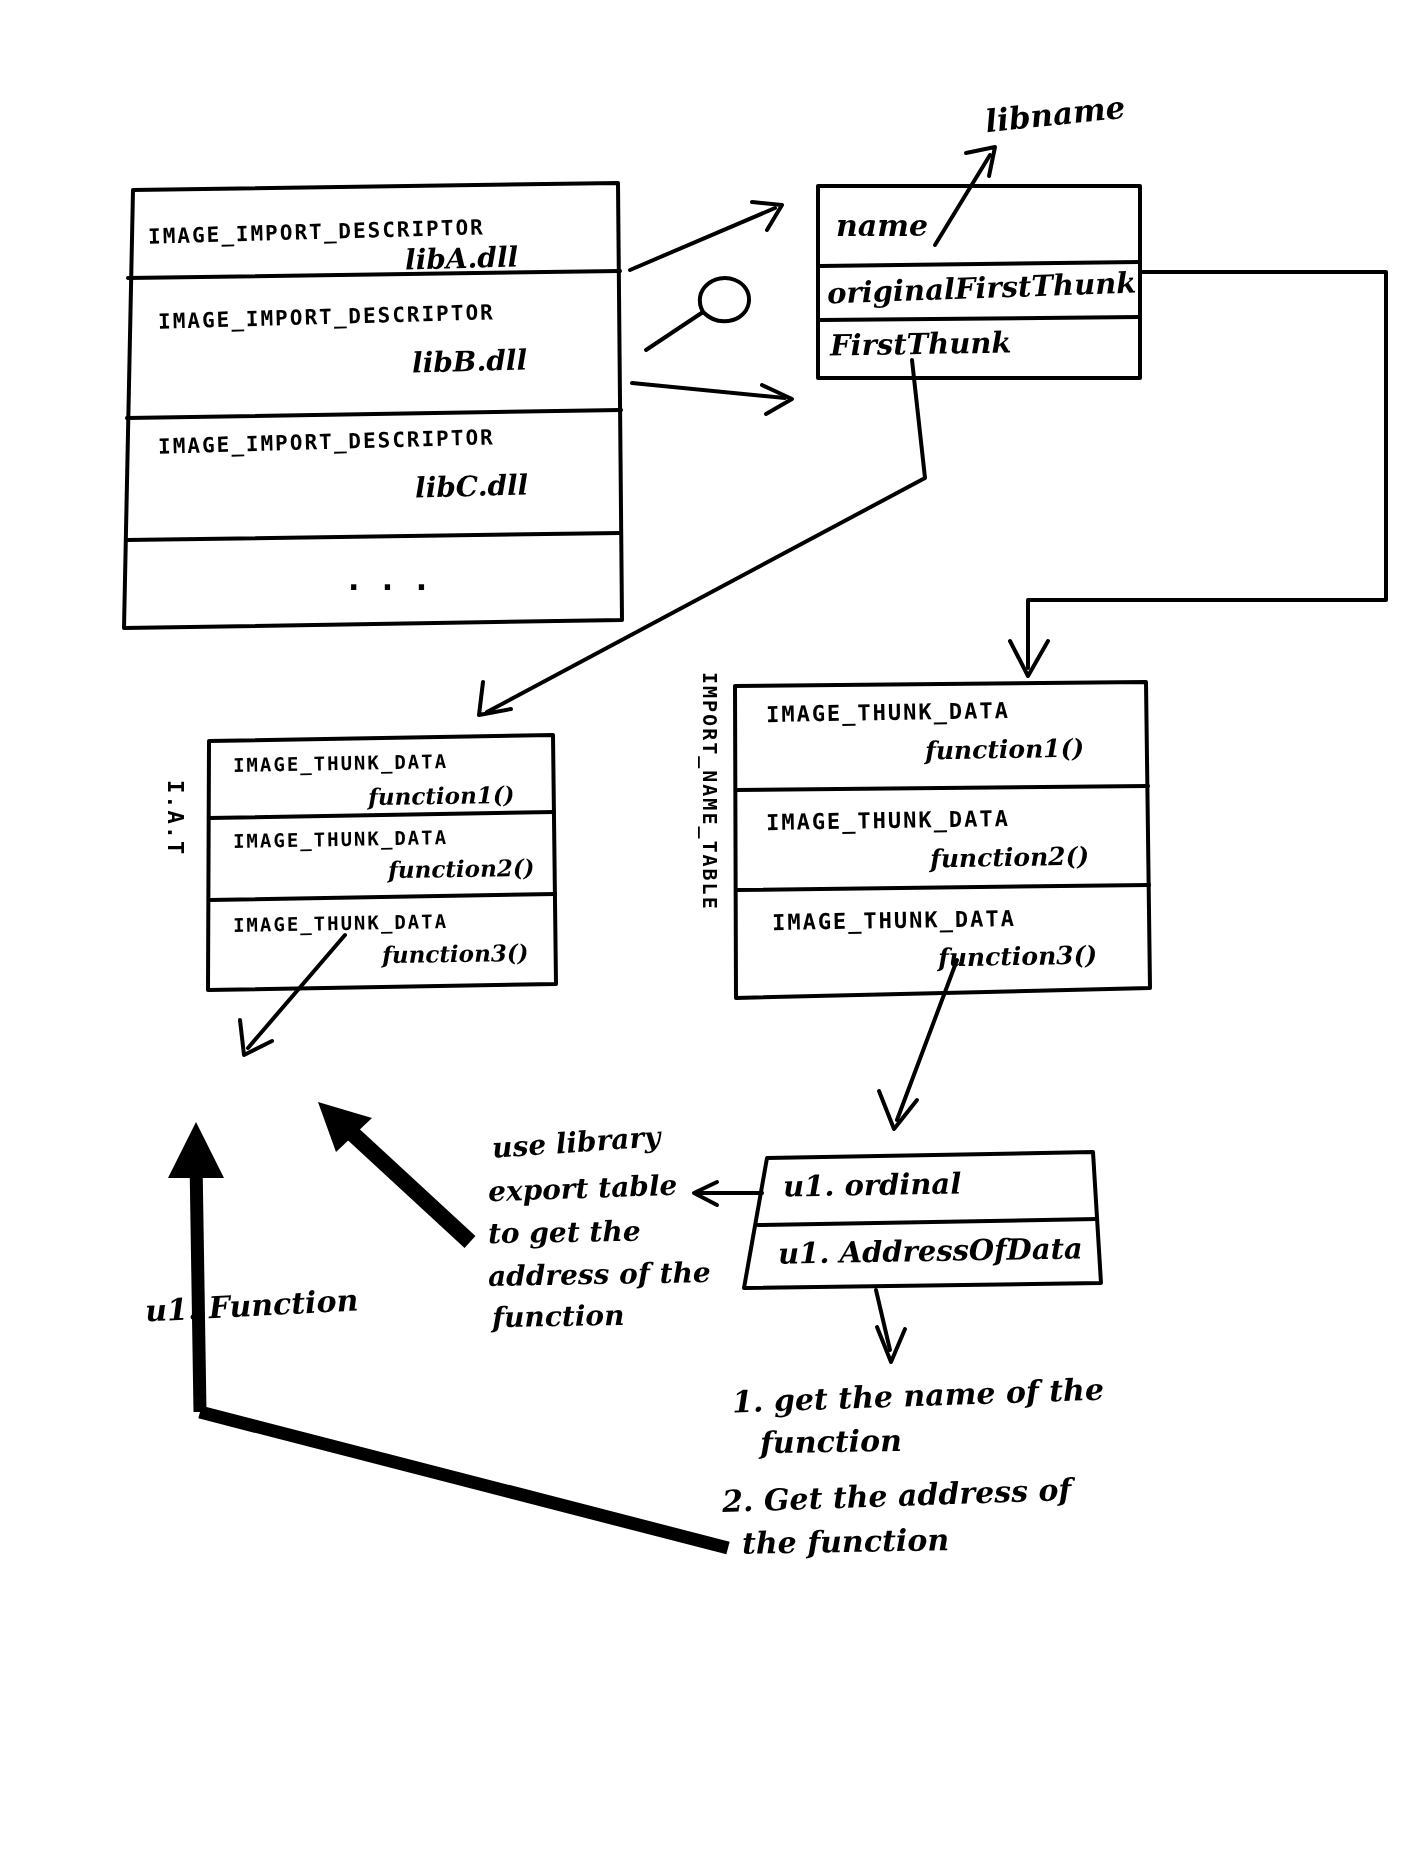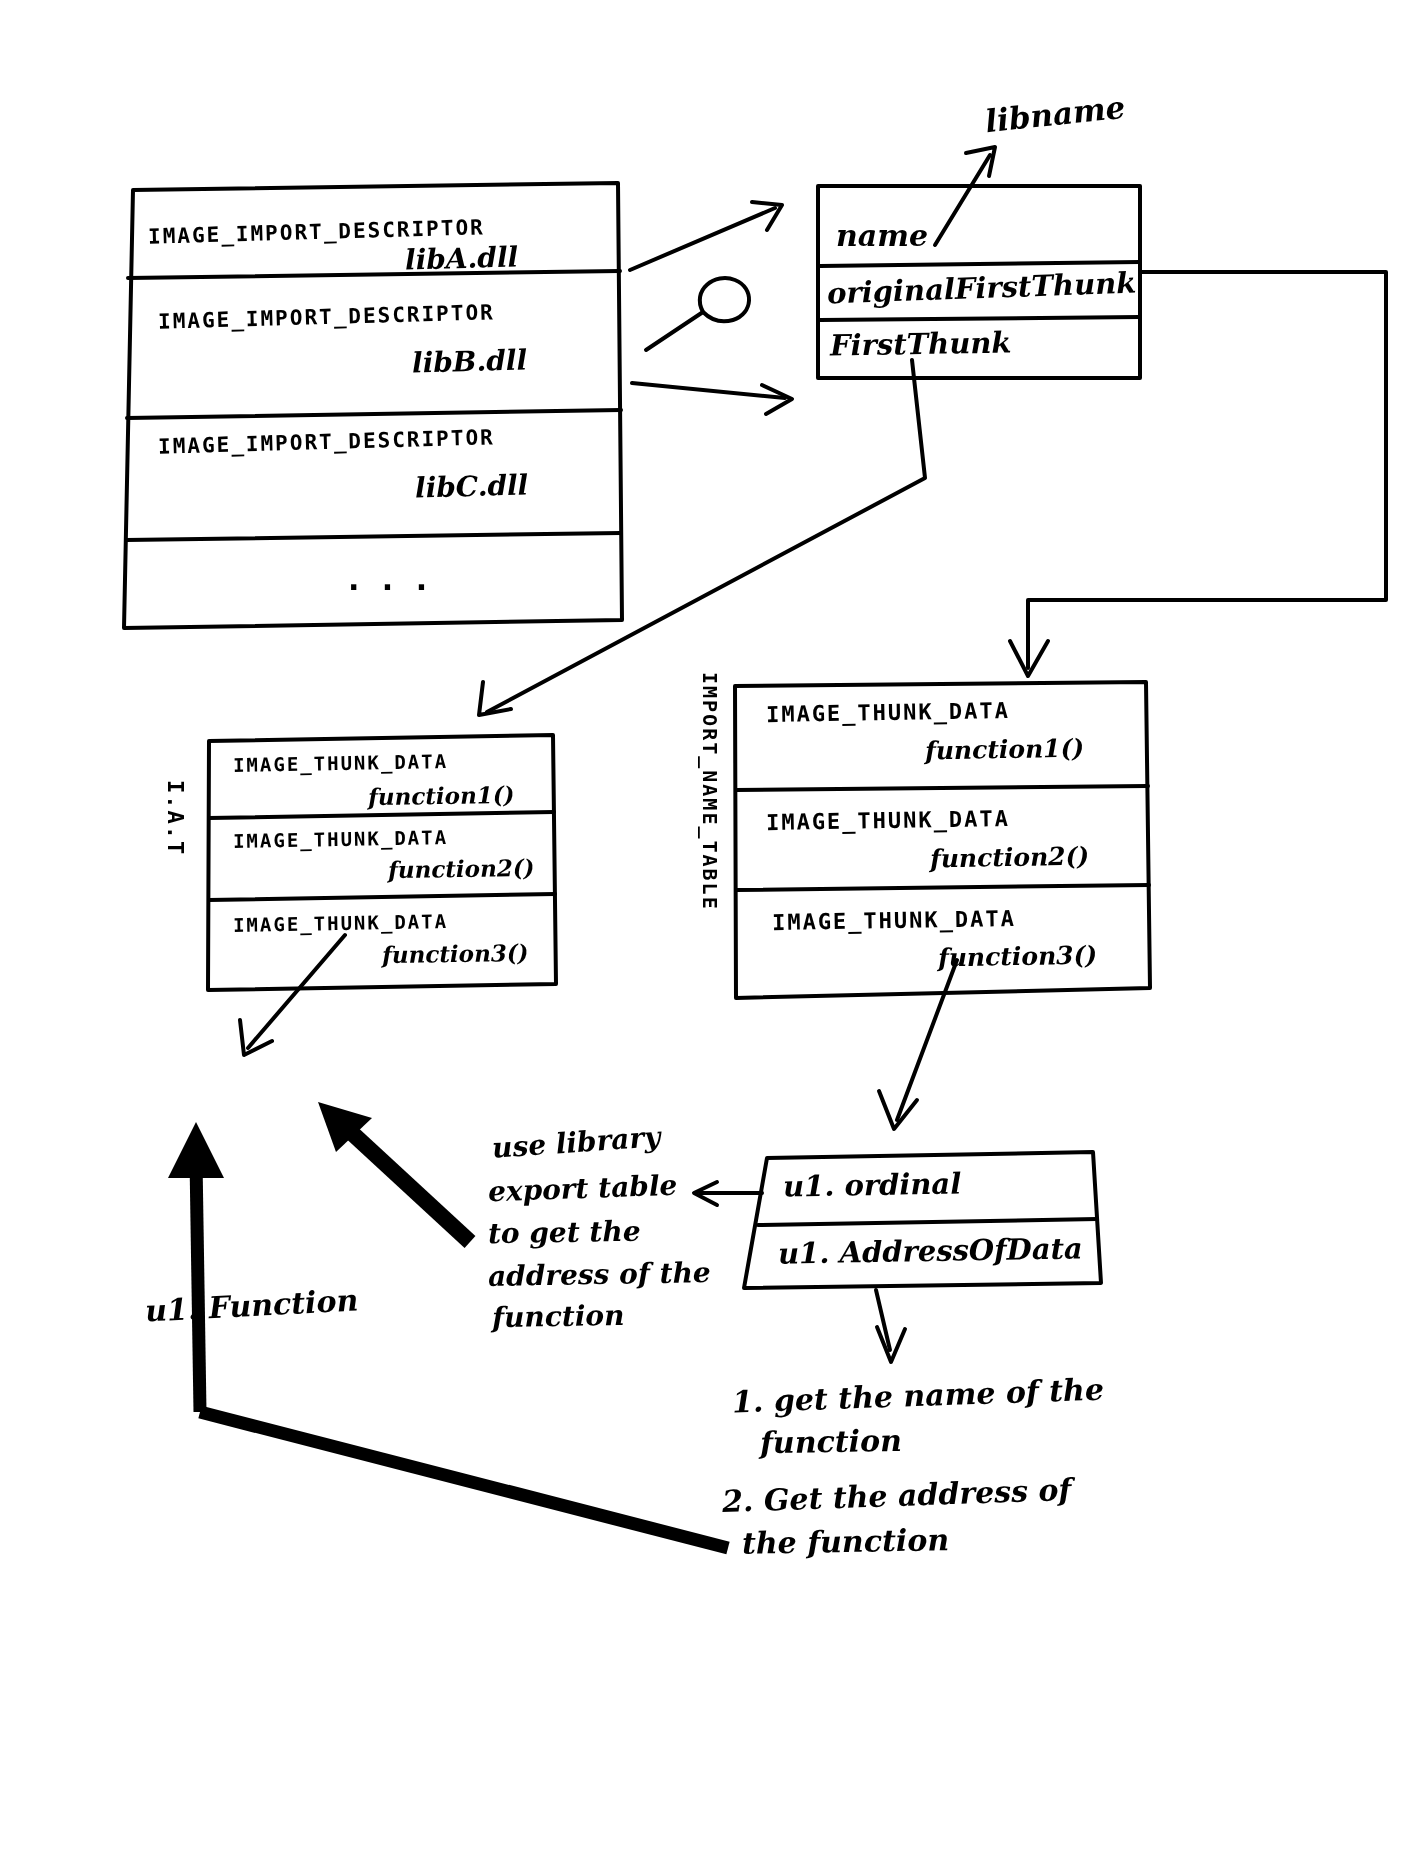--- a/index.html
+++ b/index.html
@@ -124,21 +124,21 @@
   <div class="lbl caps" style="left:158px;top:305px;font-size:21px;transform:rotate(-1.6deg);">IMAGE_IMPORT_DESCRIPTOR</div>
   <div class="lbl cursive" style="left:412px;top:345px;font-size:28px;transform:rotate(-1.5deg);">libB.dll</div>
 
   <div class="lbl caps" style="left:158px;top:430px;font-size:21px;transform:rotate(-1.6deg);">IMAGE_IMPORT_DESCRIPTOR</div>
   <div class="lbl cursive" style="left:415px;top:470px;font-size:28px;transform:rotate(-1.5deg);">libC.dll</div>
 
   <div class="lbl hand" style="left:348px;top:562px;font-size:30px;letter-spacing:6px;">. . .</div>
 
   <div class="lbl cursive" style="left:985px;top:96px;font-size:31px;transform:rotate(-6deg);">libname</div>
 
-  <div class="lbl cursive" style="left:836px;top:218px;font-size:30px;">name</div>
+  <div class="lbl cursive" style="left:836px;top:208px;font-size:30px;">name</div>
   <div class="lbl cursive" style="left:827px;top:271px;font-size:29px;transform:rotate(-2deg);">originalFirstThunk</div>
   <div class="lbl cursive" style="left:830px;top:327px;font-size:29px;transform:rotate(-1deg);">FirstThunk</div>
 
   <div class="lbl caps rot-90" style="left:188px;top:780px;font-size:22px;transform:rotate(90deg);">I.A.T</div>
 
   <div class="lbl caps" style="left:233px;top:752px;font-size:19px;transform:rotate(-1deg);">IMAGE_THUNK_DATA</div>
   <div class="lbl cursive" style="left:368px;top:782px;font-size:23px;transform:rotate(-1deg);">function1()</div>
 
   <div class="lbl caps" style="left:233px;top:828px;font-size:19px;transform:rotate(-1deg);">IMAGE_THUNK_DATA</div>
   <div class="lbl cursive" style="left:388px;top:855px;font-size:23px;transform:rotate(-1deg);">function2()</div>

